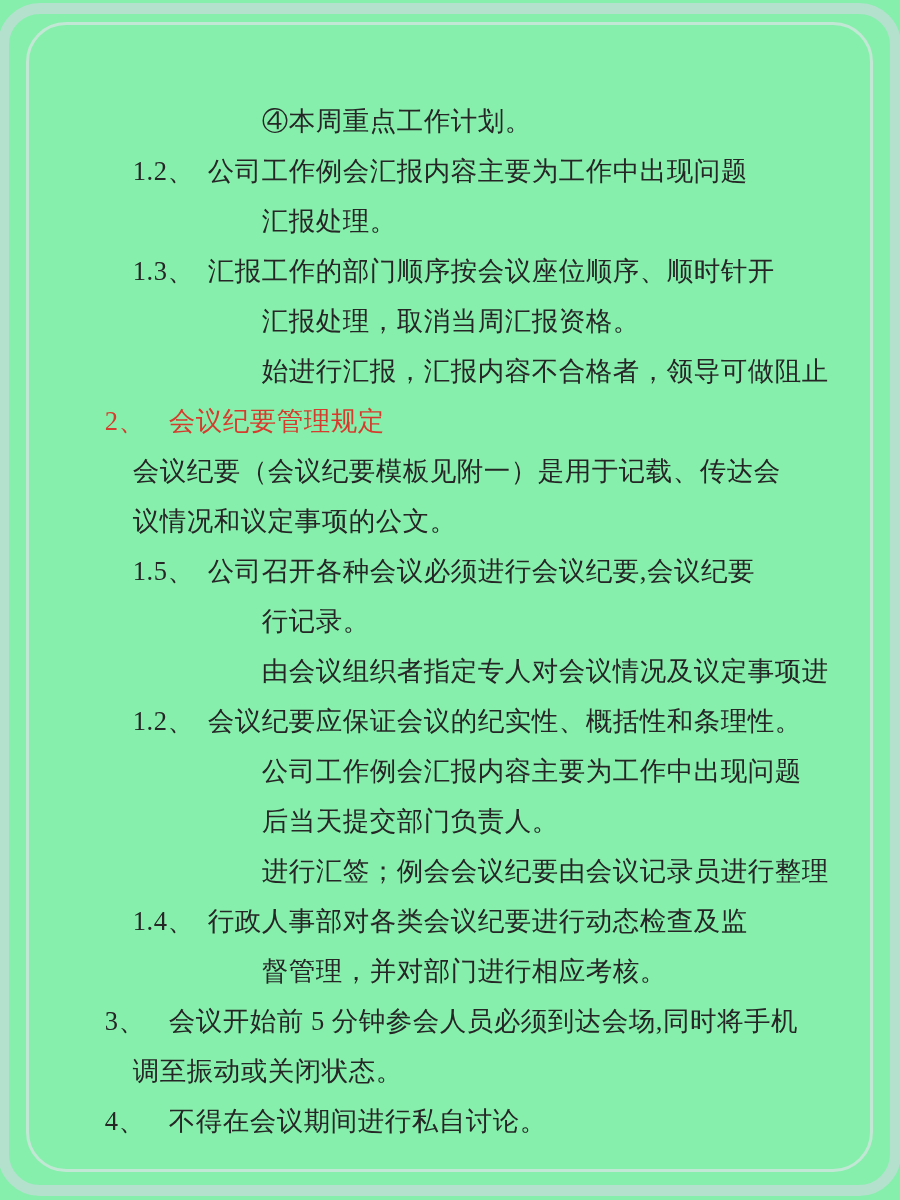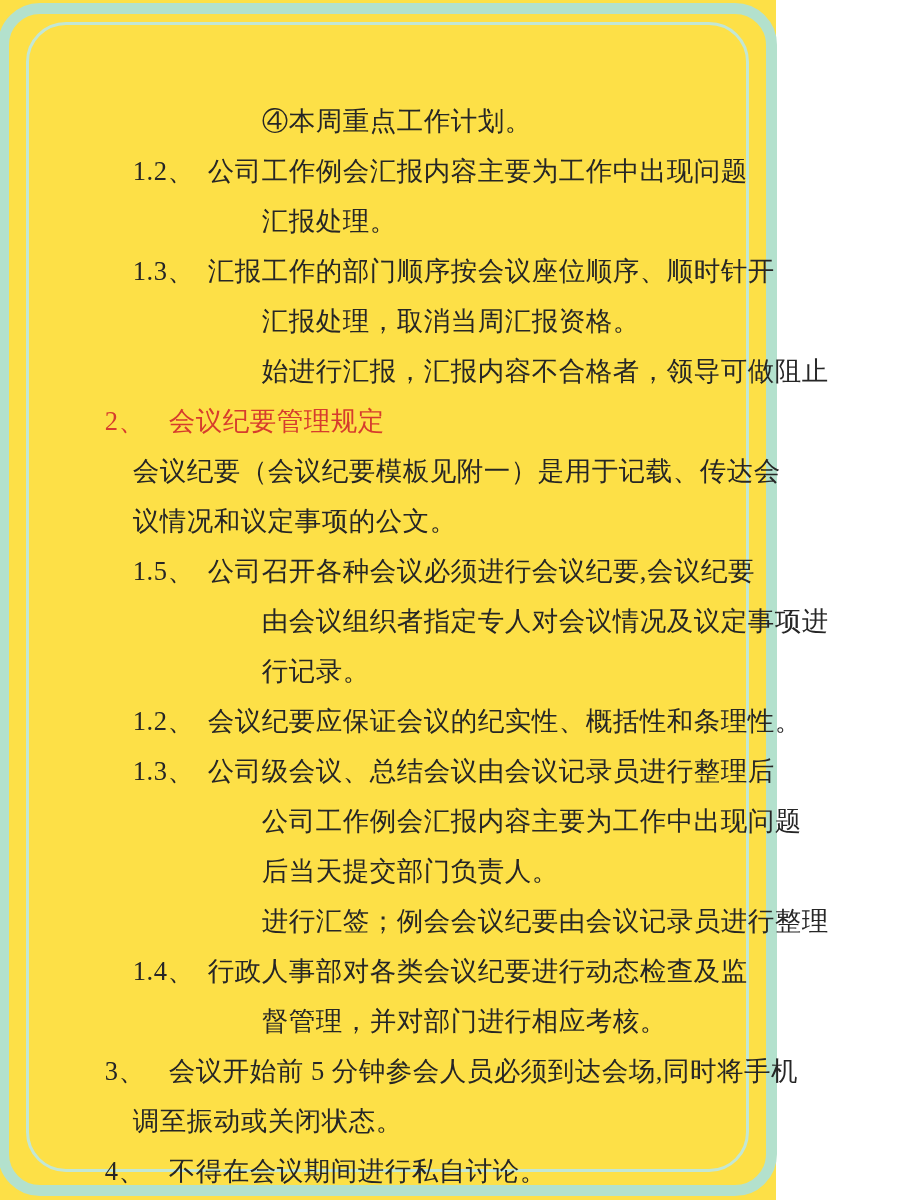--- a/index.html
+++ b/index.html
@@ -4,22 +4,22 @@
 <style>
   html,body{margin:0;padding:0;}
   body{
     width:900px;height:1200px;
     background:#ffffff;
     font-family:"Liberation Serif","DejaVu Serif",serif;
     overflow:hidden;
   }
   .page{
     position:relative;
-    width:776px;height:1200px;
-    background:#fde047;
+    width:900px;height:1200px;
+    background:#86efac;
   }
   .outer-frame{
     position:absolute;
     left:-2px; top:3px; right:-1px; bottom:4px;
     border:11px solid #b3e1cd;
     border-radius:42px;
     pointer-events:none;
   }
   .inner-frame{
     position:absolute;
@@ -94,34 +94,31 @@
 
     <div class="line" data-indent="2">
       <span class="txt">议情况和议定事项的公文。</span>
     </div>
 
     <div class="line" data-indent="2">
       <span class="num">1.5、</span><span class="txt">公司召开各种会议必须进行会议纪要,会议纪要</span>
     </div>
 
     <div class="line" data-indent="3">
-      <span class="txt">由会议组织者指定专人对会议情况及议定事项进</span>
+      <span class="txt">行记录。</span>
     </div>
 
     <div class="line" data-indent="3">
-      <span class="txt">行记录。</span>
+      <span class="txt">由会议组织者指定专人对会议情况及议定事项进</span>
     </div>
 
     <div class="line" data-indent="2">
       <span class="num">1.2、</span><span class="txt">会议纪要应保证会议的纪实性、概括性和条理性。</span>
     </div>
 
-    <div class="line" data-indent="2">
-      <span class="num">1.3、</span><span class="txt">公司级会议、总结会议由会议记录员进行整理后</span>
-    </div>
 
     <div class="line" data-indent="3">
       <span class="txt">公司工作例会汇报内容主要为工作中出现问题</span>
     </div>
 
     <div class="line" data-indent="3">
       <span class="txt">后当天提交部门负责人。</span>
     </div>
 
     <div class="line" data-indent="3">

